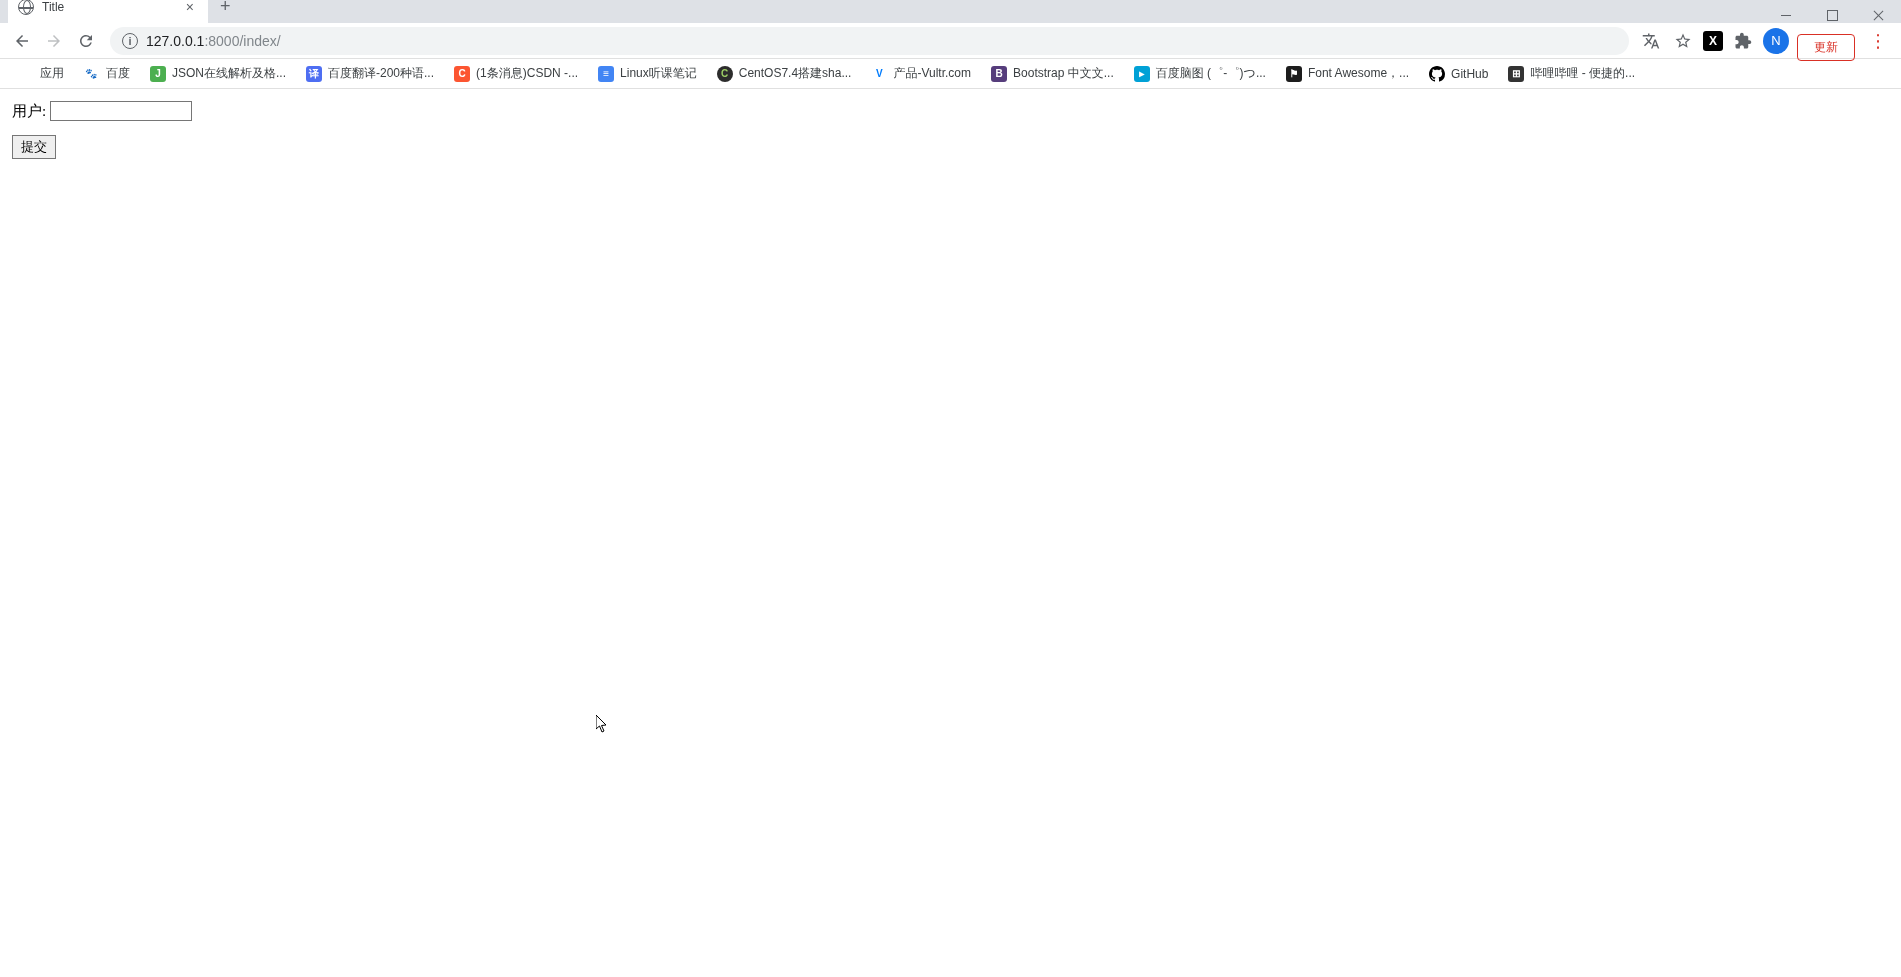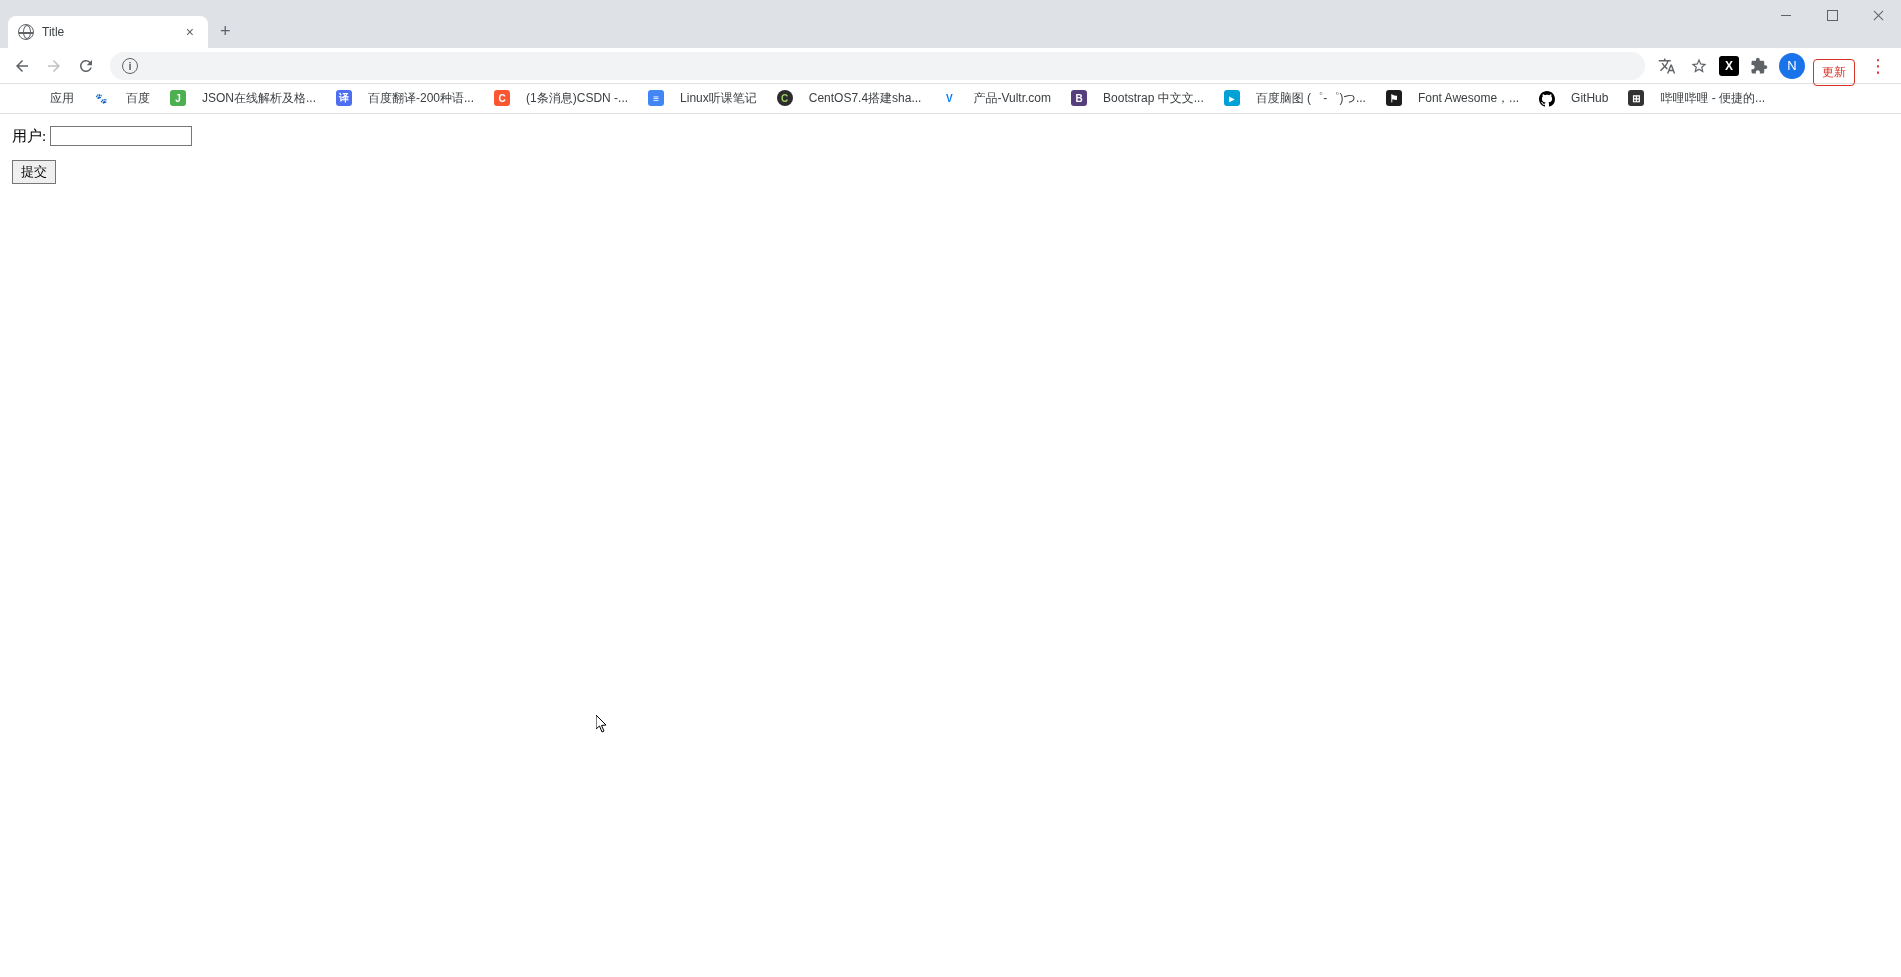--- a/index.html
+++ b/index.html
@@ -1,19 +1,19 @@
 <!DOCTYPE html>
 <html><head>
   <meta charset="utf-8">
   <style>
     * { margin: 0; padding: 0; box-sizing: border-box; }
     body { font-family: "Microsoft YaHei", Arial, sans-serif; font-size: 13px; background: #fff; }
     
     
-    .tab-bar { background: #dee1e6; height: 48px; display: flex; align-items: flex-end; padding-left: 8px; position: relative; }
+    .tab-bar { background: #dee1e6; height: 23px; display: flex; align-items: flex-end; padding-left: 8px; position: relative; }
     .tab { background: #fff; height: 32px; min-width: 200px; border-radius: 8px 8px 0 0; display: flex; align-items: center; padding: 0 10px; gap: 8px; position: relative; }
     .tab-favicon { width: 16px; height: 16px; border-radius: 50%; border: 1.5px solid #5f6368; display: inline-block; position: relative; }
     .tab-favicon::before { content: ''; position: absolute; top: 50%; left: 0; right: 0; height: 1.5px; background: #5f6368; }
     .tab-favicon::after { content: ''; position: absolute; left: 50%; top: 0; bottom: 0; width: 6px; margin-left: -3px; border: 1.5px solid #5f6368; border-radius: 50%; }
     .tab-title { color: #3c4043; font-size: 12px; flex: 1; }
     .tab-close { color: #5f6368; font-size: 14px; cursor: pointer; padding: 2px 4px; }
     .new-tab { color: #5f6368; font-size: 18px; font-weight: 300; padding: 0 12px; cursor: pointer; margin-bottom: 6px; }
     .window-controls { position: absolute; right: 0; top: 0; display: flex; height: 30px; }
     .win-btn { width: 46px; display: flex; align-items: center; justify-content: center; color: #5f6368; cursor: pointer; font-size: 12px; }
     .win-min::before { content: ''; width: 10px; height: 1px; background: #5f6368; }
@@ -31,26 +31,26 @@
     .info-icon { width: 16px; height: 16px; display: flex; align-items: center; justify-content: center; color: #5f6368; font-size: 11px; border: 1.5px solid #5f6368; border-radius: 50%; font-weight: bold; }
     .url-text { flex: 1; color: #202124; font-size: 14px; }
     .url-host { color: #202124; }
     .url-port-path { color: #80868b; }
     .toolbar-right { display: flex; align-items: center; gap: 8px; }
     .toolbar-icon { width: 24px; height: 24px; display: flex; align-items: center; justify-content: center; color: #5f6368; cursor: pointer; }
     .star-icon svg { width: 18px; height: 18px; }
     .x-badge { width: 20px; height: 20px; background: #000; color: #fff; display: flex; align-items: center; justify-content: center; font-weight: bold; font-size: 12px; border-radius: 3px; }
     .puzzle-icon svg { width: 18px; height: 18px; fill: #5f6368; }
     .avatar { width: 26px; height: 26px; border-radius: 50%; background: #1a73e8; color: #fff; display: flex; align-items: center; justify-content: center; font-size: 13px; font-weight: 500; }
-    .update-btn { border: 1px solid #d93025; color: #d93025; padding: 4px 8px; border-radius: 4px; font-size: 12px; cursor: pointer; margin-top: 13px; }
+    .update-btn { border: 1px solid #d93025; color: #d93025; padding: 4px 16px; border-radius: 4px; font-size: 12px; cursor: pointer; margin-top: 13px; }
     .more-btn { color: #d93025; font-size: 18px; padding: 0 6px; cursor: pointer; }
     
     
     .bookmarks-bar { background: #fff; height: 30px; display: flex; align-items: center; padding: 0 10px; gap: 4px; border-bottom: 1px solid #e0e0e0; }
-    .bookmark { display: flex; align-items: flex-start; gap: 16px; padding: 4px 8px; cursor: pointer; font-size: 12px; color: #3c4043; border-radius: 4px; white-space: nowrap; }
+    .bookmark { display: flex; align-items: center; gap: 6px; padding: 4px 8px; cursor: pointer; font-size: 12px; color: #3c4043; border-radius: 4px; white-space: nowrap; }
     .bm-icon { width: 16px; height: 16px; display: flex; align-items: center; justify-content: center; border-radius: 3px; font-size: 10px; font-weight: bold; flex-shrink: 0; }
     .apps-icon { display: grid; grid-template-columns: repeat(3, 4px); grid-template-rows: repeat(3, 4px); gap: 1px; }
     .apps-icon div { background: #ea4335; border-radius: 1px; }
     .apps-icon div:nth-child(2) { background: #fbbc04; }
     .apps-icon div:nth-child(3) { background: #34a853; }
     .apps-icon div:nth-child(4) { background: #4285f4; }
     .apps-icon div:nth-child(5) { background: #ea4335; }
     .apps-icon div:nth-child(6) { background: #fbbc04; }
     .apps-icon div:nth-child(7) { background: #34a853; }
     .apps-icon div:nth-child(8) { background: #4285f4; }
@@ -95,20 +95,23 @@
         <path d="M12 4l-1.41 1.41L16.17 11H4v2h12.17l-5.58 5.59L12 20l8-8z" fill="#5f6368"></path>
       </svg>
   </div>
   <div class="nav-btn">
     <svg viewBox="0 0 24 24">
         <path d="M17.65 6.35A7.958 7.958 0 0012 4c-4.42 0-7.99 3.58-7.99 8s3.57 8 7.99 8c3.73 0 6.84-2.55 7.73-6h-2.08A5.99 5.99 0 0112 18c-3.31 0-6-2.69-6-6s2.69-6 6-6c1.66 0 3.14.69 4.22 1.78L13 11h7V4l-2.35 2.35z" fill="#5f6368"></path>
       </svg>
   </div>
   <div class="address-bar">
     <span class="info-icon">i</span>
+    <span class="url-text">
+      <span class="url-host">127.0.0.1</span><span class="url-port-path">:8000/index/</span>
+    </span>
   </div>
   <div class="toolbar-right">
     <div class="toolbar-icon">
       <svg viewBox="0 0 24 24" width="18" height="18">
           <path d="M12.87 15.07l-2.54-2.51.03-.03A17.52 17.52 0 0014.07 6H17V4h-7V2H8v2H1v2h11.17C11.5 7.92 10.44 9.75 9 11.35 8.07 10.32 7.3 9.19 6.69 8h-2c.73 1.63 1.73 3.17 2.98 4.56l-5.09 5.02L4 19l5-5 3.11 3.11.76-2.04zM18.5 10h-2L12 22h2l1.12-3h4.75L21 22h2l-4.5-12zm-2.62 7l1.62-4.33L19.12 17h-3.24z" fill="#5f6368"></path>
         </svg>
     </div>
     <div class="toolbar-icon star-icon">
       <svg viewBox="0 0 24 24">
           <path d="M22 9.24l-7.19-.62L12 2 9.19 8.63 2 9.24l5.46 4.73L5.82 21 12 17.27 18.18 21l-1.63-7.03L22 9.24zM12 15.4l-3.76 2.27 1-4.28-3.32-2.88 4.38-.38L12 6.1l1.71 4.04 4.38.38-3.32 2.88 1 4.28L12 15.4z" fill="#5f6368"></path>

